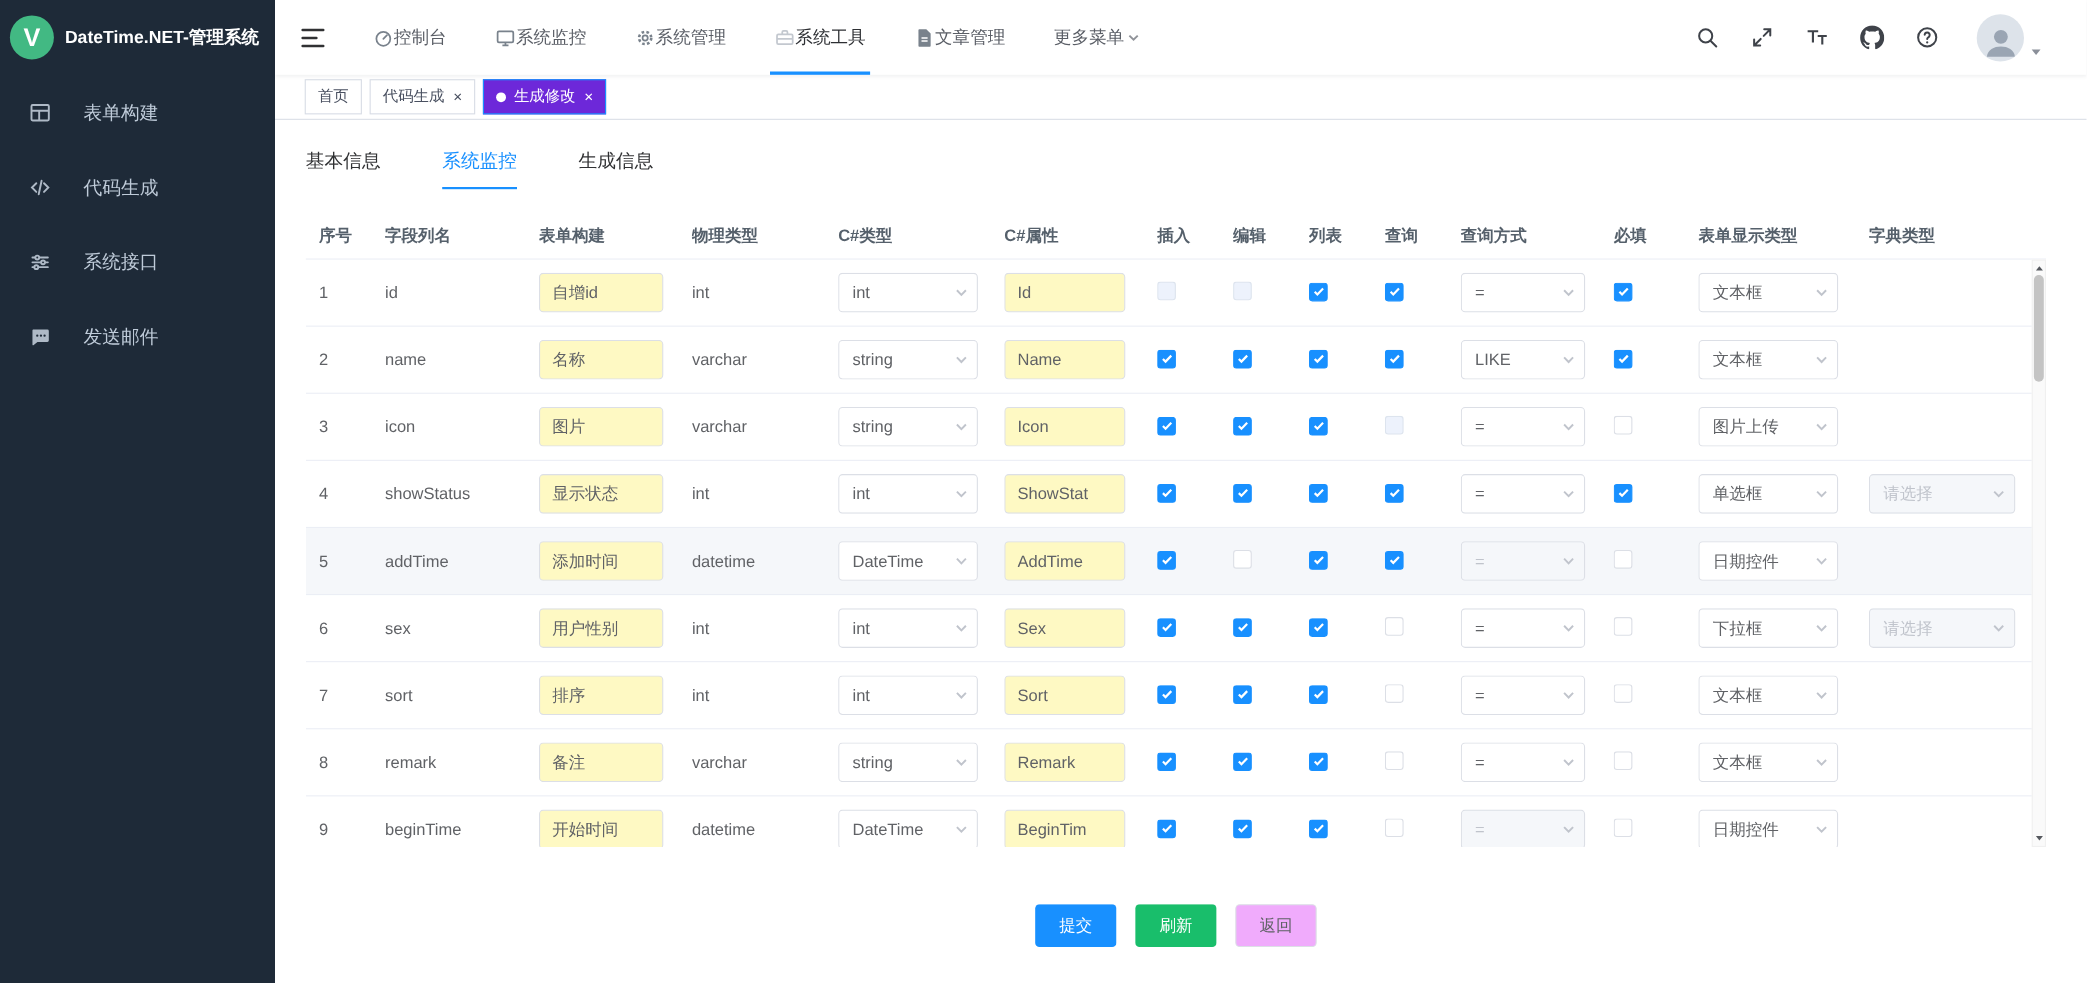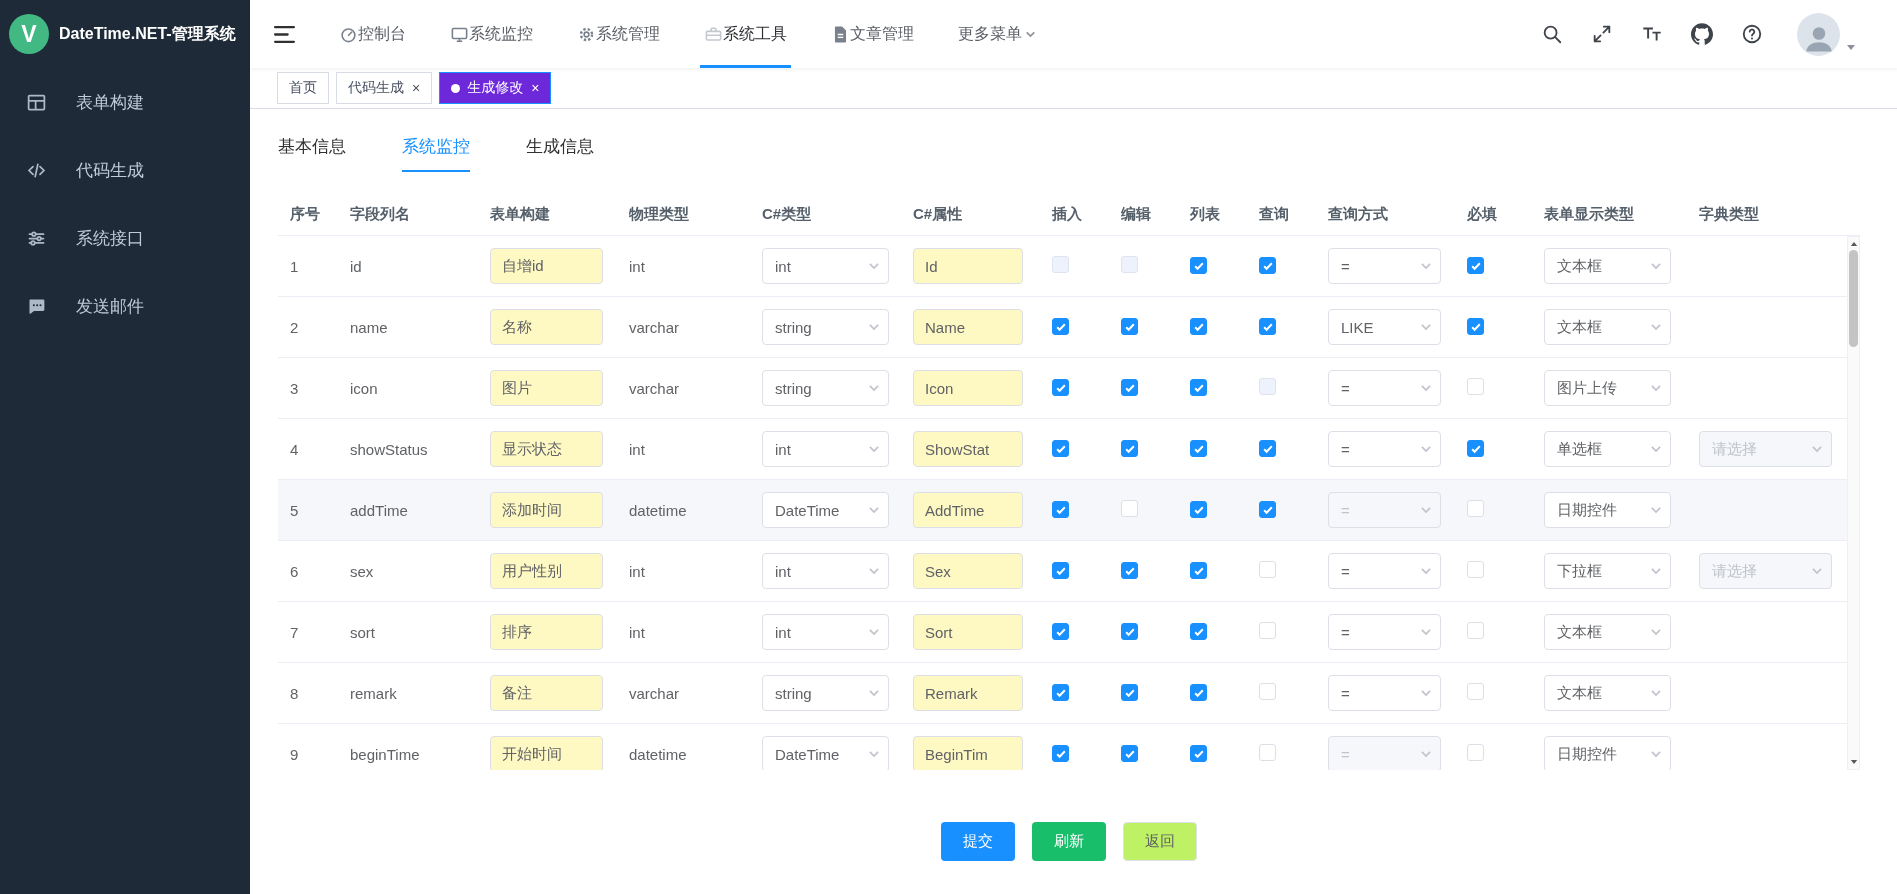--- a/index.html
+++ b/index.html
@@ -80,21 +80,21 @@
   .varrow{position:absolute;left:0;width:11px;height:12px;display:flex;align-items:center;justify-content:center}
   .varrow svg{width:8px;height:8px;color:#55585e}
   .varrow.up{top:1px}
   .varrow.down{bottom:1px}
 
   
   .footer-buttons{margin-top:52px;width:1582px;display:flex;justify-content:center;gap:17px}
   .btn{height:39px;padding:0 21px;border-radius:4px;font-size:15px;border:1px solid transparent;cursor:pointer;font-family:Liberation Sans, sans-serif}
   .btn.primary{background:#1890ff;color:#fff}
   .btn.success{background:#19be6b;color:#fff}
-  .btn.default{background:#bef264;color:#606266;border-color:#dcdfe6}
+  .btn.default{background:#f0abfc;color:#606266;border-color:#dcdfe6}
 </style>
 </head>
 <body>
 
 <div class="app">
 
   <aside class="sidebar">
     <div class="logo">
       <div class="logo-circle">V</div>
       <span class="logo-title">DateTime.NET-管理系统</span>

